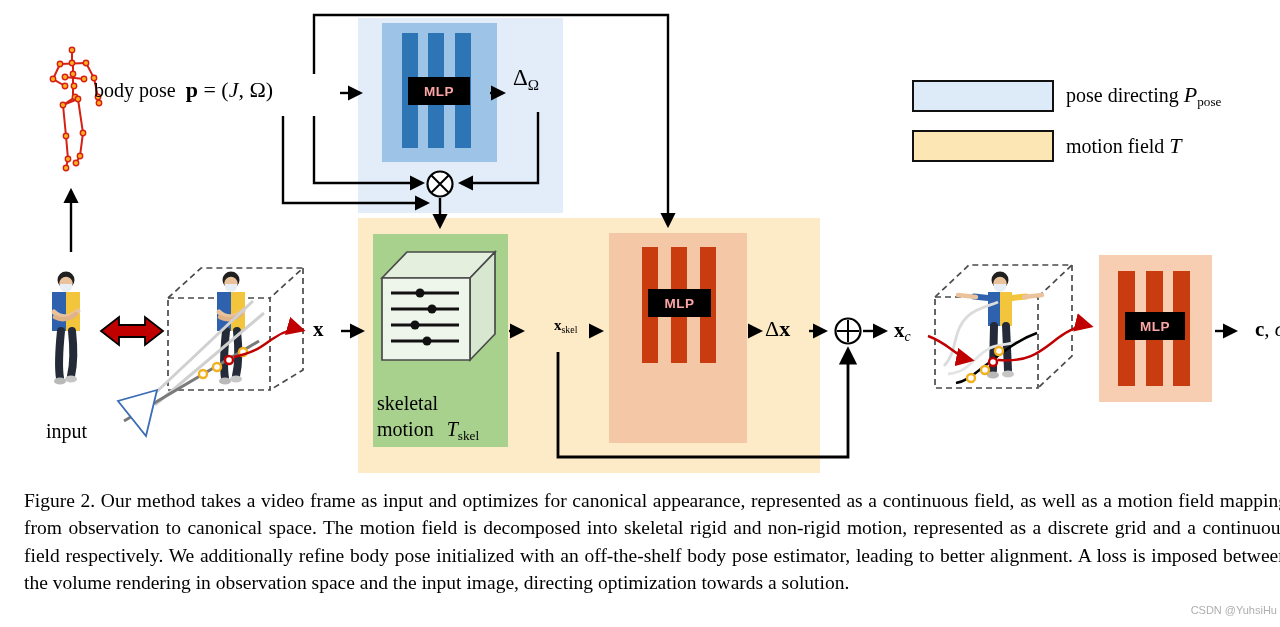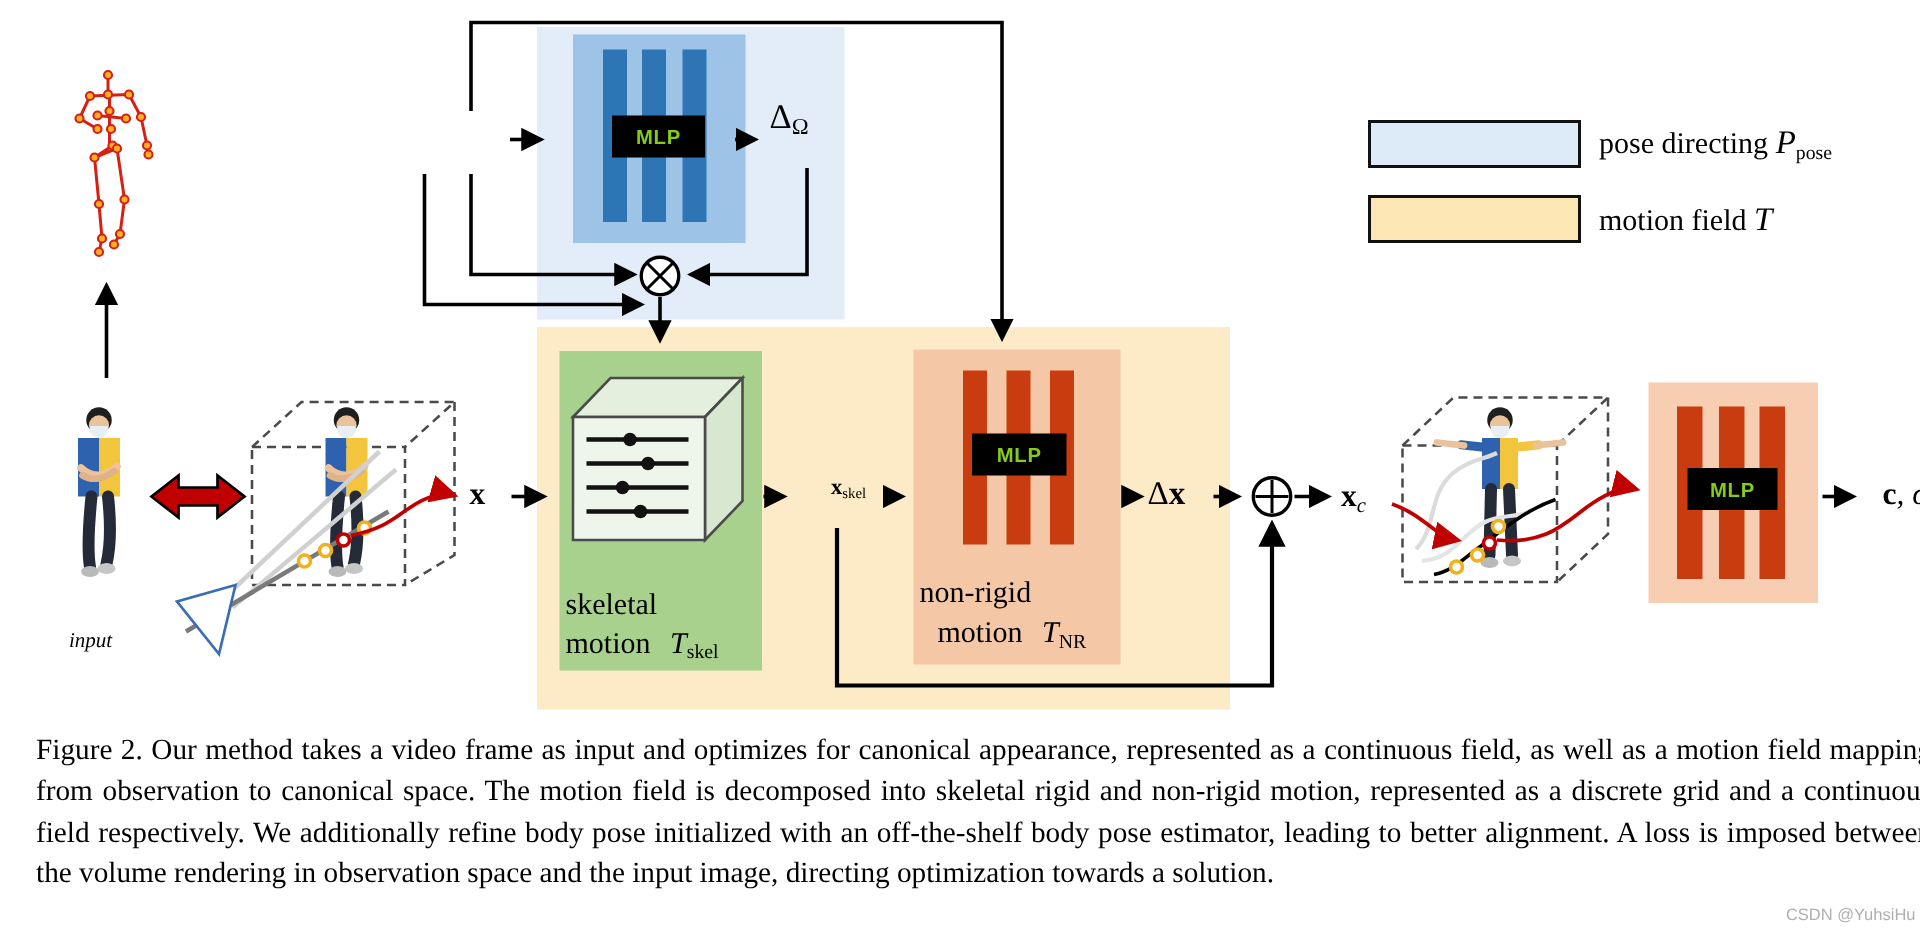--- a/index.html
+++ b/index.html
@@ -4,21 +4,21 @@
 <style>
   html,body{margin:0;padding:0;background:#fff;}
   #stage{position:relative;width:1280px;height:627px;background:#fff;overflow:hidden;
          font-family:"Liberation Serif", serif;color:#000;}
   .box{position:absolute;z-index:1;}
   #diagram-svg{position:absolute;left:0;top:0;z-index:5;pointer-events:none;}
   .lbl{position:absolute;z-index:10;white-space:nowrap;}
   .math-i{font-style:italic;}
   .sub{font-size:.66em;vertical-align:-0.30em;}
   .bold{font-weight:bold;}
-  .mlp-tag{position:absolute;background:#000;color:#84cc16;display:flex;align-items:center;justify-content:center;
+  .mlp-tag{position:absolute;background:#000;color:#fca5a5;display:flex;align-items:center;justify-content:center;
            font-family:"Liberation Sans", sans-serif;font-size:13.5px;font-weight:600;letter-spacing:.5px;z-index:2;}
   .bar{position:absolute;z-index:1;}
   
   #pose-region{left:358px;top:18px;width:205px;height:195px;background:#e2edf9;}
   #pose-inner{left:382px;top:23px;width:115px;height:139px;background:#9dc3e6;}
   .pose-bar{background:#2e75b6;width:16px;height:115px;top:10px;}
   
   #motion-region{left:358px;top:218px;width:462px;height:255px;background:#fdeac7;}
   #skel-box{left:373px;top:234px;width:135px;height:213px;background:#a8d18d;}
   #nr-box{left:609px;top:233px;width:138px;height:210px;background:#f4c7a6;}
@@ -220,20 +220,24 @@
     <path d="M928,336 C950,344 956,357 971,360" stroke="#c00000" stroke-width="2.5" fill="none" marker-end="url(#ar)"></path>
     <path d="M998,360 C1030,363 1042,350 1058,338 C1072,328 1082,324 1090,326" stroke="#c00000" stroke-width="2.5" fill="none" marker-end="url(#ar)"></path>
     <g fill="#fff">
       <circle cx="971" cy="378" r="4" stroke="#f2b01e" stroke-width="2.4"></circle>
       <circle cx="985" cy="370" r="4" stroke="#f2b01e" stroke-width="2.4"></circle>
       <circle cx="999" cy="351" r="4" stroke="#f2b01e" stroke-width="2.4"></circle>
       <circle cx="993" cy="362" r="4" stroke="#c00000" stroke-width="2.4"></circle>
     </g>
   </svg>
 
+  <div class="lbl" style="left:94px;top:77px;font-size:20px;">
+    <span>body pose</span>&nbsp;
+    <span class="bold" style="font-size:22px;">p</span><span style="font-size:22px;"> = (</span><span class="math-i" style="font-size:22px;">J</span><span style="font-size:22px;">, Ω)</span>
+  </div>
 
   <div class="lbl" style="left:513px;top:65px;font-size:23px;">
     <span>Δ</span><span class="sub">Ω</span>
   </div>
 
   <div class="lbl bold" style="left:313px;top:317px;font-size:21px;">x</div>
 
   <div class="lbl" style="left:554px;top:317px;font-size:15px;">
     <span class="bold">x</span><span class="sub">skel</span>
   </div>
@@ -249,27 +253,22 @@
   <div class="lbl" style="left:1243px;top:317px;font-size:21px;margin-left:12px;">
     <span class="bold">c</span><span class="math-i">, σ</span>
   </div>
 
   <div class="lbl" style="left:377px;top:390px;font-size:20px;line-height:26px;">
     <span>skeletal</span><br>
     <span>motion</span>
     <span class="math-i" style="margin-left:8px;">T</span><span class="sub">skel</span>
   </div>
 
-  <div class="lbl" style="left:613px;top:382px;font-size:20px;line-height:27px;">
-    <span>non-rigid</span><br>
-    <span style="margin-left:12px;">motion</span>
-    <span class="math-i" style="margin-left:8px;">T</span><span class="sub">NR</span>
-  </div>
-
-  <div class="lbl" style="left:46px;top:420px;font-size:14px;font-style:italic;">input</div>
+
+  <div class="lbl" style="left:46px;top:420px;font-size:20px;">input</div>
 
   <div class="lbl" style="left:1066px;top:82px;font-size:20px;">
     <span>pose directing </span><span class="math-i" style="font-size:22px;">P</span><span class="sub">pose</span>
   </div>
   <div class="lbl" style="left:1066px;top:133px;font-size:20px;">
     <span>motion field </span><span class="math-i" style="font-size:22px;">T</span>
   </div>
 
   <div id="caption">Figure 2.  Our method takes a video frame as input and optimizes for canonical appearance, represented as a continuous field, as well as a motion field mapping from observation to canonical space.  The motion field is decomposed into skeletal rigid and non-rigid motion, represented as a discrete grid and a continuous field respectively.  We additionally refine body pose initialized with an off-the-shelf body pose estimator, leading to better alignment.  A loss is imposed between the volume rendering in observation space and the input image, directing optimization towards a solution.</div>
   <div id="watermark">CSDN @YuhsiHu</div>

